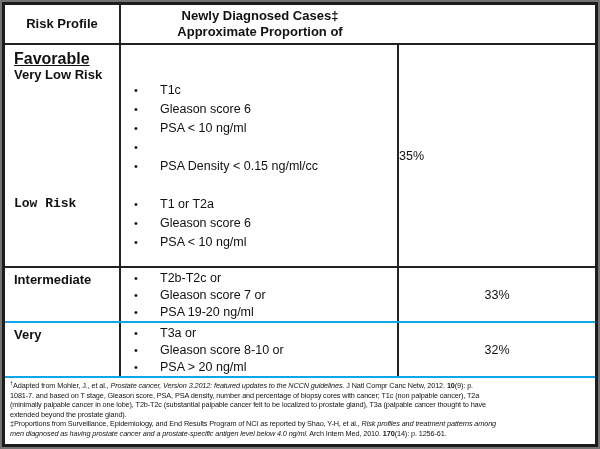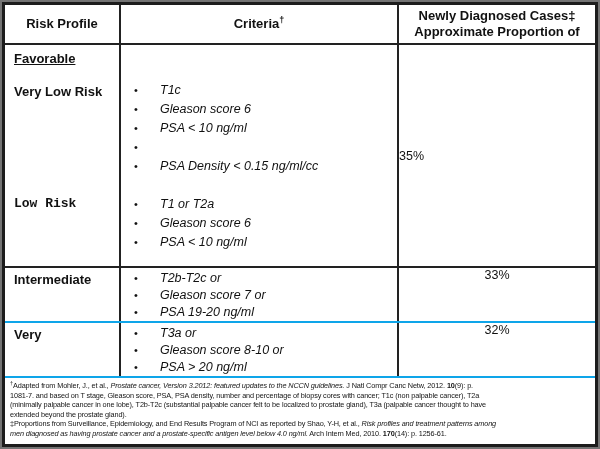--- a/index.html
+++ b/index.html
@@ -28,58 +28,55 @@
   .fav-row{
     display:grid;grid-template-columns:116px 278px 1fr;
     grid-template-rows:150px 71px;
     flex:0 0 auto;border-bottom:2px solid #222222;
   }
   .fav-left{grid-column:1;grid-row:1;padding:6px 2px 0 9px;}
   .fav-crit1{grid-column:2;grid-row:1;padding-top:36px;}
   .low-left{grid-column:1;grid-row:2;padding:1px 2px 0 9px;font-family:Liberation Mono, monospace;}
   .fav-crit2{grid-column:2;grid-row:2;}
   .fav-prop{grid-column:3;grid-row:1 / span 3;display:flex;align-items:center;justify-content:flex-start;}
-  .group-label{font-weight:bold;font-size:13px;text-decoration:underline;line-height:16px;}
+  .group-label{font-weight:bold;font-size:16px;text-decoration:underline;line-height:16px;}
   .risk-label{font-weight:bold;font-size:13px;line-height:16px;}
-  .vlr{margin-top:17px;}
+  .vlr{}
   
   .simple-row{
     display:grid;grid-template-columns:116px 278px 1fr;
     height:53px;flex:0 0 auto;border-bottom:2px solid #0ea5e9;
   }
   .simple-left{padding:4px 2px 0 9px;}
   .simple-crit{padding-top:2px;}
-  .simple-prop{display:flex;justify-content:center;border-radius:10px;}
+  .simple-prop{display:flex;align-items:center;justify-content:center;border-radius:10px;}
   .pct{font-size:12.5px;}
   
   ul.bullets{list-style:none;margin:0;padding:0;font-size:12.5px;line-height:19px;}
   .simple-crit ul.bullets{line-height:17px;}
   ul.bullets li{display:flex;}
   ul.bullets .mk{flex:0 0 26px;padding-left:13px;box-sizing:content-box;width:13px;font-size:11px;}
-  ul.bullets .tx{flex:1;padding-right:10px;font-style:italic;}
+  ul.bullets .tx{flex:1;padding-right:10px;}
   
   .footnotes{
     flex:1 1 auto;padding:3px 5px 2px 5px;overflow:hidden;
     font-size:7.3px;line-height:9.6px;letter-spacing:-0.12px;color:#141414;
   }
   .footnotes p{margin:0;}
   .footnotes sup{font-size:5.5px;line-height:0;}
 </style>
 </head>
 <body>
 
 <div class="screen">
   <div class="table-frame">
 
     <div class="hdr">
       <div class="hdr-cell bdr">
         <span>Risk Profile</span>
-      </div>
-      <div class="hdr-cell bdr">
-        <span><span>Criteria</span><sup class="dag">†</sup></span>
       </div>
       <div class="hdr-cell">
         <span>Newly Diagnosed Cases‡</span>
         <span>Approximate Proportion of</span>
       </div>
     </div>
 
     <div class="fav-row">
       <div class="fav-left bdr">
         <div class="group-label">Favorable</div>

